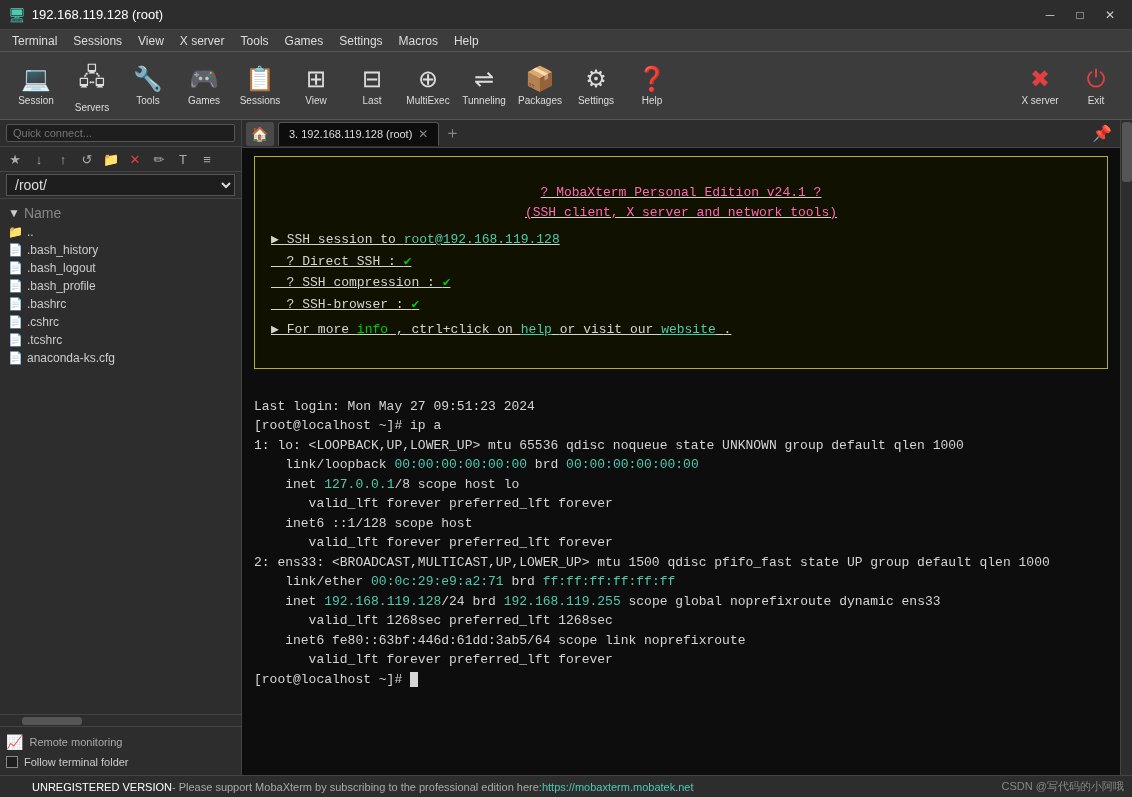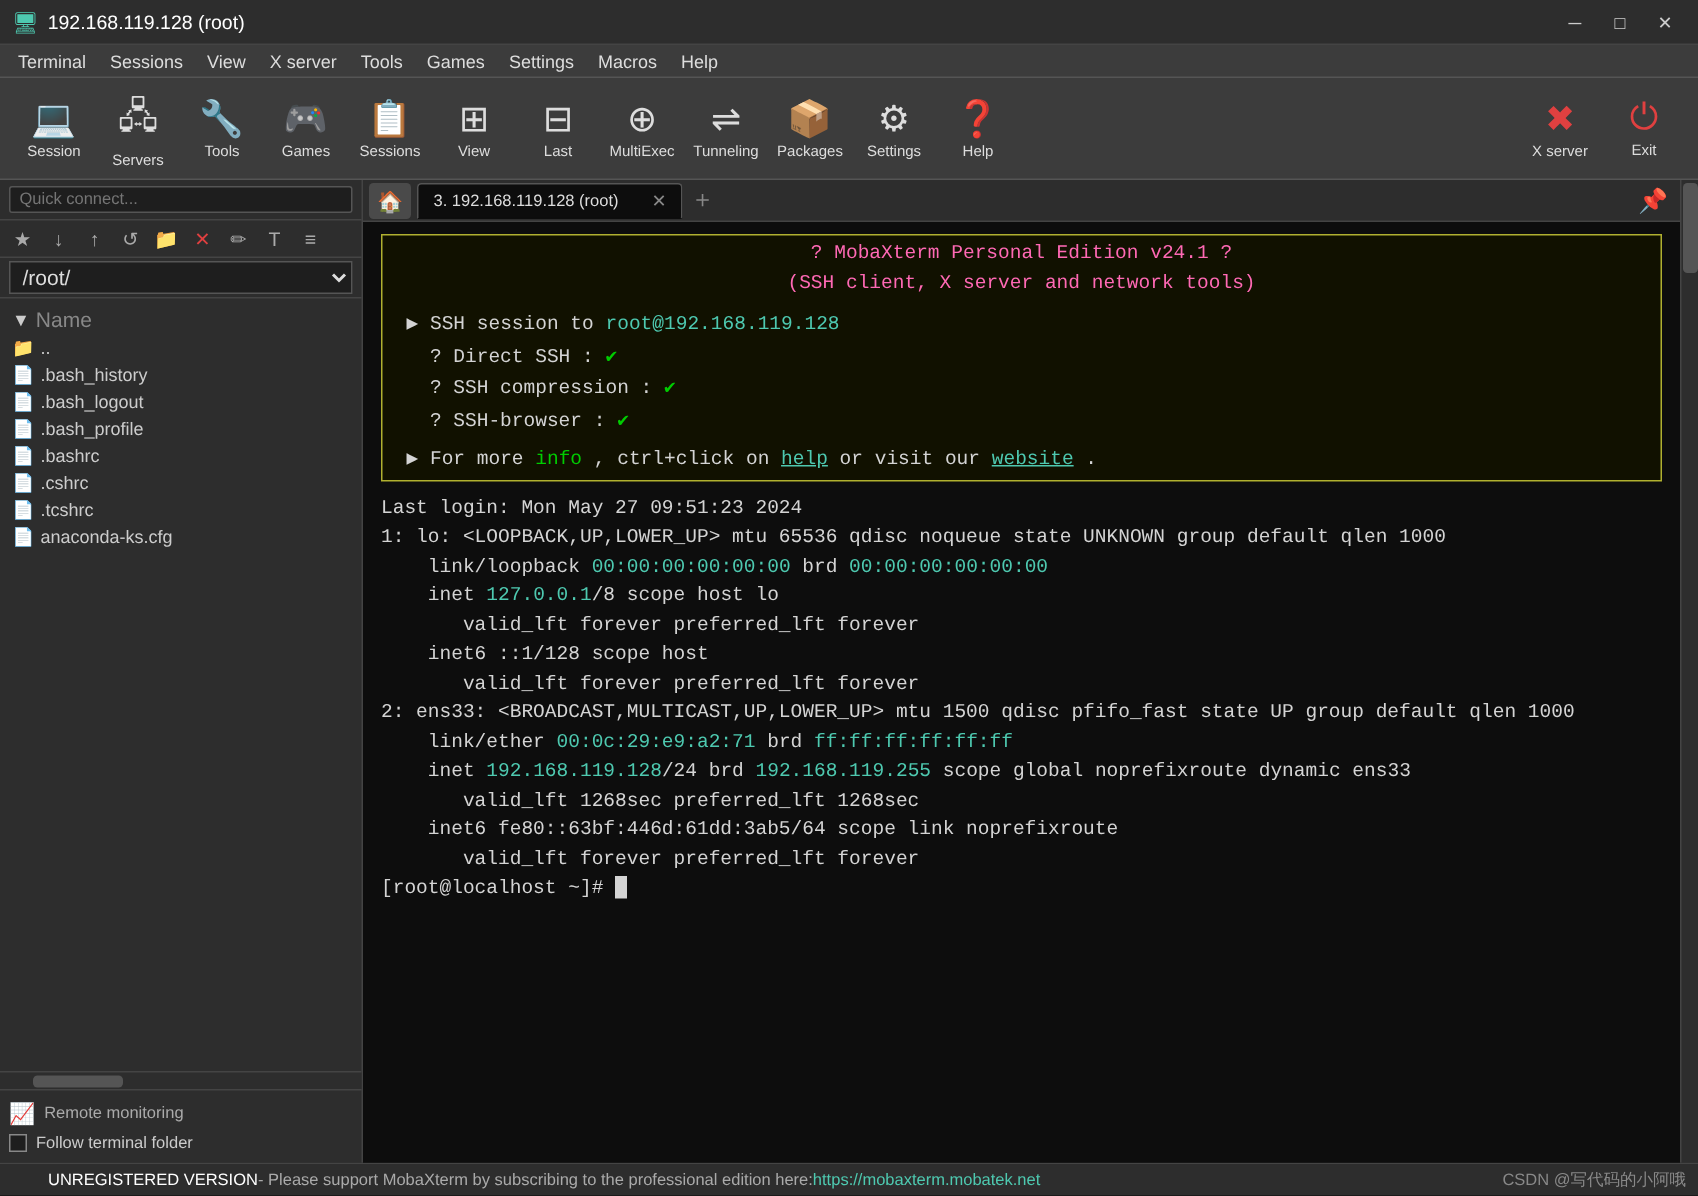--- a/index.html
+++ b/index.html
@@ -193,21 +193,21 @@
     .tab {
       display: flex; align-items: center;
       padding: 0 10px;
       height: 24px;
       background: #1e1e1e;
       border: 1px solid #555;
       border-radius: 3px 3px 0 0;
       color: #ddd;
       font-size: 11px;
       cursor: pointer;
-      gap: 22px;
+      gap: 6px;
       margin-right: 2px;
     }
     .tab.active { background: #0d0d0d; border-bottom-color: #0d0d0d; }
     .tab-close { font-size: 12px; color: #888; cursor: pointer; }
     .new-tab-btn {
       width: 22px; height: 22px;
       display: flex; align-items: center; justify-content: center;
       cursor: pointer;
       font-size: 16px;
       color: #888;
@@ -223,23 +223,24 @@
       padding: 8px 12px;
       font-family: 'Consolas', 'Courier New', monospace;
       font-size: 13px;
       line-height: 1.5;
       color: #d4d4d4;
       background: #0d0d0d;
       position: relative;
     }
     .info-box {
       border: 1px solid #b0b030;
-      padding: 2px 16px;
-      margin-bottom: 8px;
+      padding: 26px 16px;
+      margin-bottom: 28px;
       background: #111100;
+      text-decoration: underline;
     }
     .info-box .ib-title { color: #ff69b4; text-align: center; }
     .info-box .ib-sub { color: #ff69b4; text-align: center; margin-bottom: 8px; }
     .ib-row { margin: 2px 0; color: #d4d4d4; }
     .t-white { color: #d4d4d4; }
     .t-green { color: #00cc00; }
     .t-cyan { color: #4ec9b0; }
     .t-red { color: #ff4444; }
     .t-orange { color: #ff8800; }
     .cmd { color: #d4d4d4; }
@@ -491,20 +492,23 @@
           <span class="t-green">info</span>
           <span class="t-white">, ctrl+click on </span>
           <span class="t-cyan" style="text-decoration:underline;cursor:pointer;">help</span>
           <span class="t-white"> or visit our </span>
           <span class="t-cyan" style="text-decoration:underline;cursor:pointer;">website</span>
           <span class="t-white">.</span>
         </div>
       </div>
 
       <div class="t-white">Last login: Mon May 27 09:51:23 2024</div>
+      <div class="t-white">
+        <span class="t-white">[root@localhost ~]# </span><span class="cmd">ip a</span>
+      </div>
       <div class="t-white">1: lo: &lt;LOOPBACK,UP,LOWER_UP&gt; mtu 65536 qdisc noqueue state UNKNOWN group default qlen 1000</div>
       <div class="t-white">&nbsp;&nbsp;&nbsp;&nbsp;link/loopback <span class="t-cyan">00:00:00:00:00:00</span> brd <span class="t-cyan">00:00:00:00:00:00</span></div>
       <div class="t-white">&nbsp;&nbsp;&nbsp;&nbsp;inet <span class="t-cyan">127.0.0.1</span>/8 scope host lo</div>
       <div class="t-white">&nbsp;&nbsp;&nbsp;&nbsp;&nbsp;&nbsp;&nbsp;valid_lft forever preferred_lft forever</div>
       <div class="t-white">&nbsp;&nbsp;&nbsp;&nbsp;inet6 ::1/128 scope host</div>
       <div class="t-white">&nbsp;&nbsp;&nbsp;&nbsp;&nbsp;&nbsp;&nbsp;valid_lft forever preferred_lft forever</div>
       <div class="t-white">2: ens33: &lt;BROADCAST,MULTICAST,UP,LOWER_UP&gt; mtu 1500 qdisc pfifo_fast state UP group default qlen 1000</div>
       <div class="t-white">&nbsp;&nbsp;&nbsp;&nbsp;link/ether <span class="t-cyan">00:0c:29:e9:a2:71</span> brd <span class="t-cyan">ff:ff:ff:ff:ff:ff</span></div>
       <div class="t-white">&nbsp;&nbsp;&nbsp;&nbsp;inet <span class="t-cyan">192.168.119.128</span>/24 brd <span class="t-cyan">192.168.119.255</span> scope global noprefixroute dynamic ens33</div>
       <div class="t-white">&nbsp;&nbsp;&nbsp;&nbsp;&nbsp;&nbsp;&nbsp;valid_lft 1268sec preferred_lft 1268sec</div>

